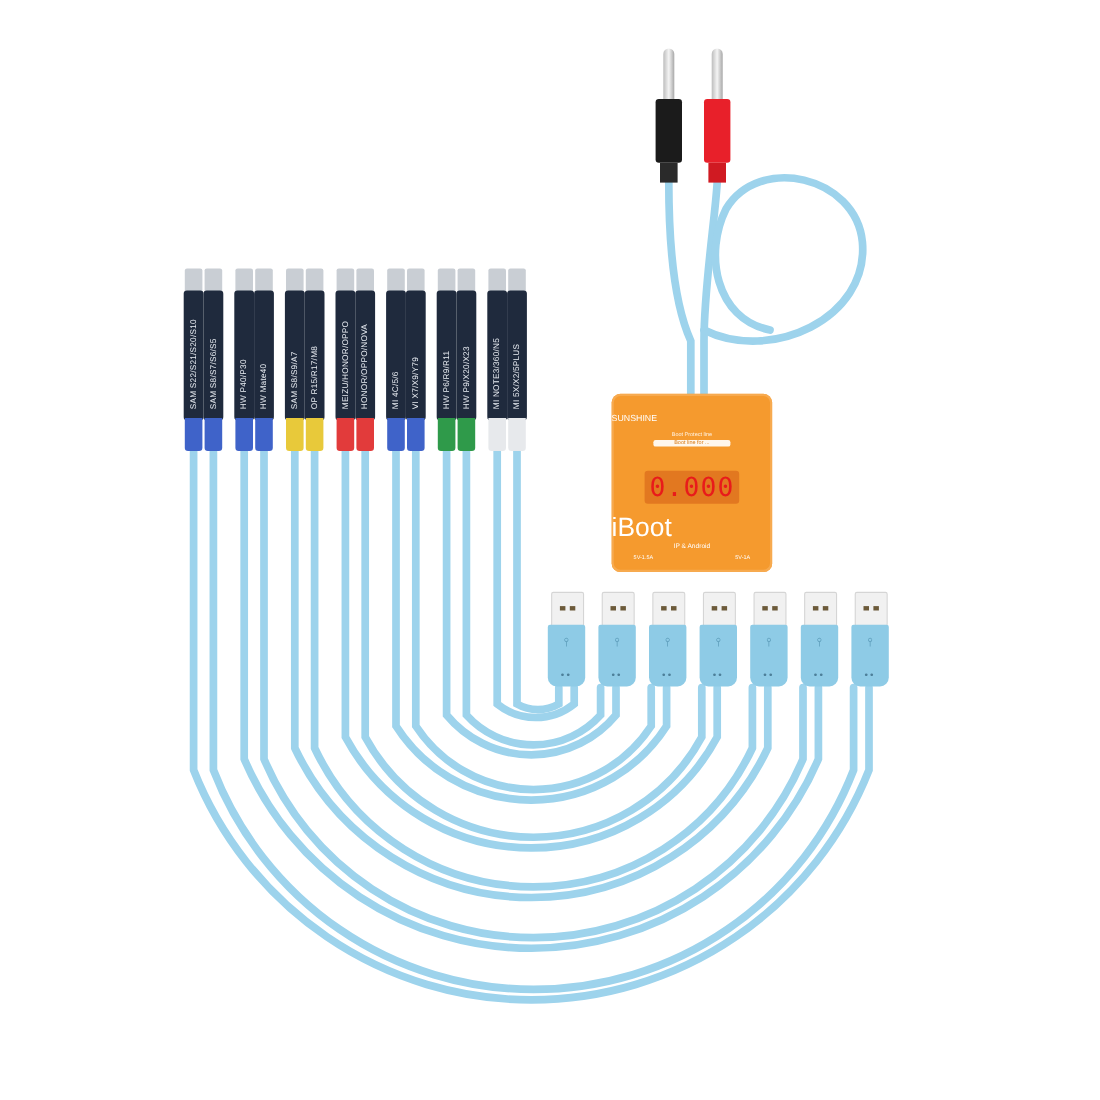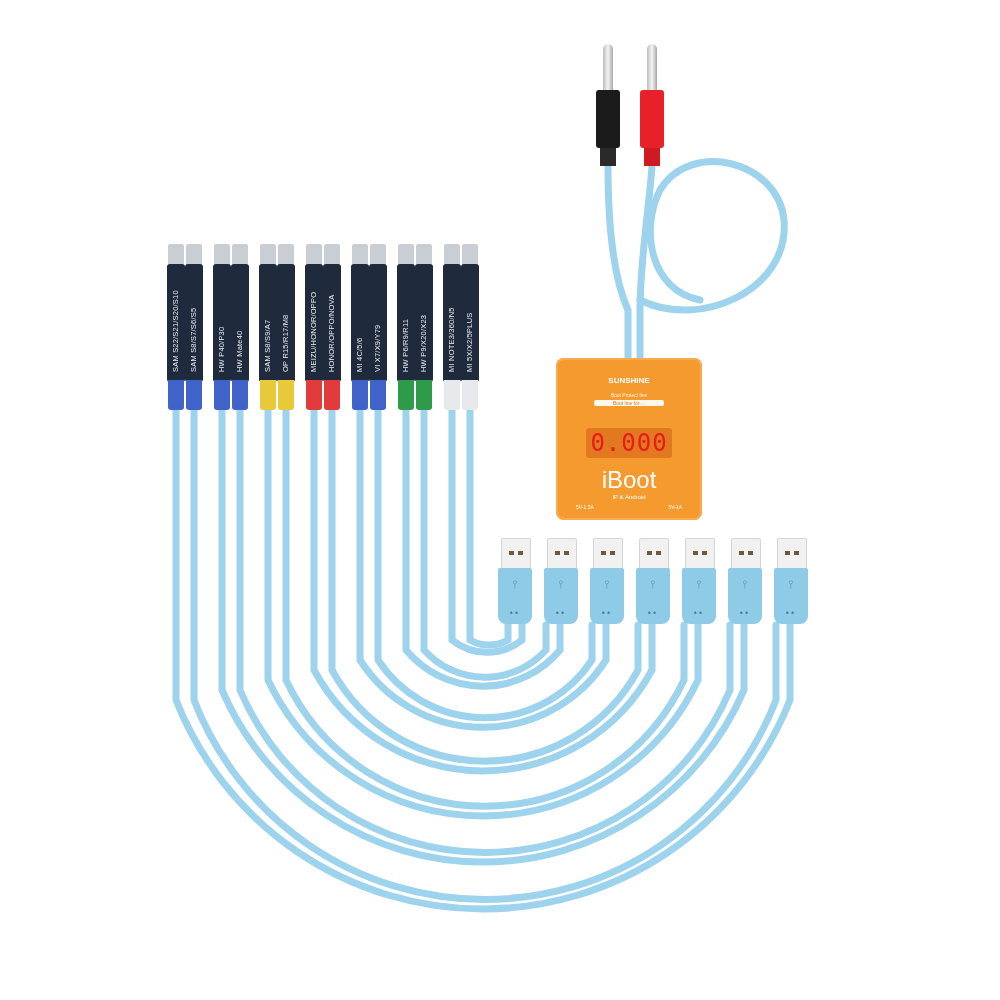--- a/index.html
+++ b/index.html
@@ -12,25 +12,25 @@
   .strip .boot{position:absolute;left:1px;top:136px;width:16px;height:30px;border-radius:0 0 3px 3px;}
   .usb{position:absolute;width:34px;top:538px;height:90px;}
   .usb .metal{position:absolute;left:3px;top:0;width:28px;height:30px;background:#f1f1f1;border:1px solid #d5d5d5;border-radius:2px;}
   .usb .metal::before,.usb .metal::after{content:"";position:absolute;top:12px;width:5px;height:4px;background:#6c5a3a;}
   .usb .metal::before{left:7px}
   .usb .metal::after{left:16px}
   .usb .body{position:absolute;left:0;top:30px;width:34px;height:56px;background:#8ecbe6;border-radius:2px 2px 8px 8px;}
   .usb .sym{position:absolute;left:10px;top:40px;width:14px;text-align:center;color:#5a9ab8;font-size:11px;}
   .usb .dots{position:absolute;left:10px;top:70px;width:14px;text-align:center;color:#4d7f99;font-size:9px;letter-spacing:2px;}
   .box{position:absolute;left:556px;top:358px;width:146px;height:162px;background:#f59a2e;border-radius:8px;box-shadow:inset 0 0 0 2px #f7aa4f;}
-  .box .brand{position:absolute;left:0;width:146px;top:18px;text-align:center;color:#fff;font-size:8px;font-weight:bold;}
+  .box .brand{position:absolute;left:0;width:146px;top:18px;text-align:left;color:#fff;font-size:8px;font-weight:normal;}
   .box .line1{position:absolute;left:0;width:146px;top:34px;text-align:center;color:#fff3e3;font-size:5px;}
   .box .line2{position:absolute;left:38px;width:70px;top:42px;text-align:center;color:#d97c18;font-size:5px;background:#fff7ec;border-radius:2px;}
   .box .display{position:absolute;left:30px;top:70px;width:86px;height:30px;background:#e27820;border-radius:3px;color:#e81b1b;font-family:"DejaVu Sans Mono",monospace;font-size:24px;line-height:30px;text-align:center;letter-spacing:1px;}
-  .box .name{position:absolute;left:0;width:146px;top:108px;text-align:center;color:#fff;font-size:24px;}
+  .box .name{position:absolute;left:0;width:146px;top:108px;color:#fff;font-size:24px;}
   .box .sub{position:absolute;left:0;width:146px;top:136px;text-align:center;color:#fff;font-size:6px;}
   .box .ports{position:absolute;left:20px;top:146px;width:106px;display:flex;justify-content:space-between;color:#fff;font-size:5px;}
   .plug{position:absolute;top:44px;width:28px;height:122px;}
   .plug .pin{position:absolute;left:9px;top:0;width:10px;height:46px;background:linear-gradient(90deg,#bdbdbd,#f4f4f4,#a8a8a8);border-radius:5px 5px 0 0;}
   .plug .sleeve{position:absolute;left:2px;top:46px;width:24px;height:58px;border-radius:3px;}
   .plug .neck{position:absolute;left:6px;top:104px;width:16px;height:18px;}
 </style>
 </head>
 <body>
 

